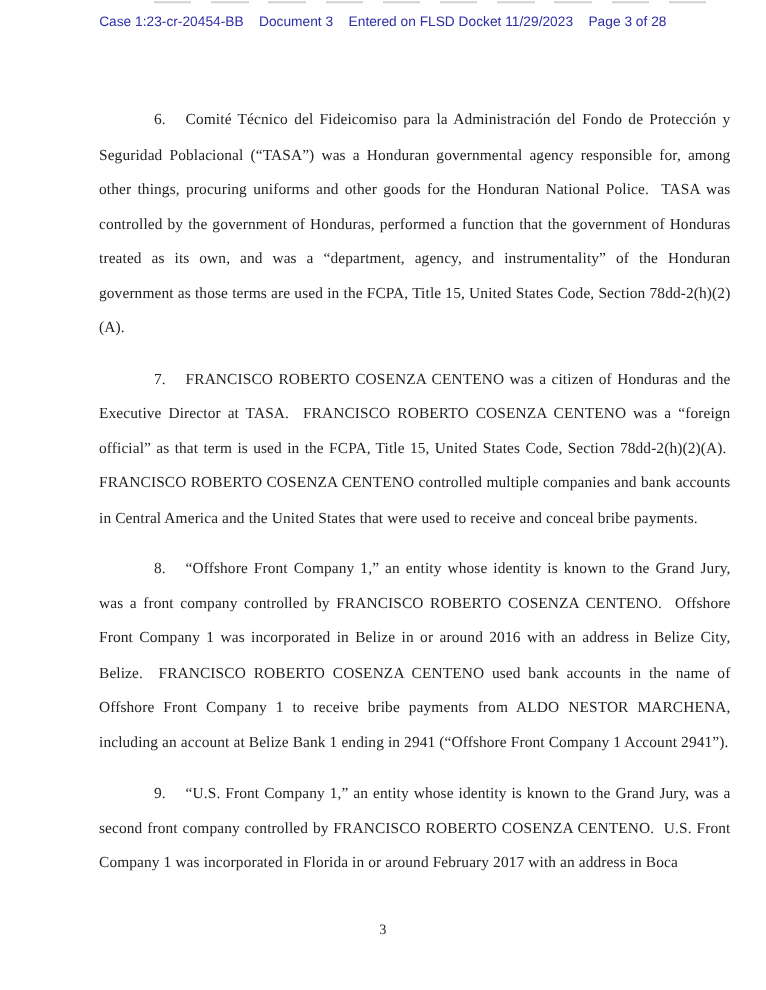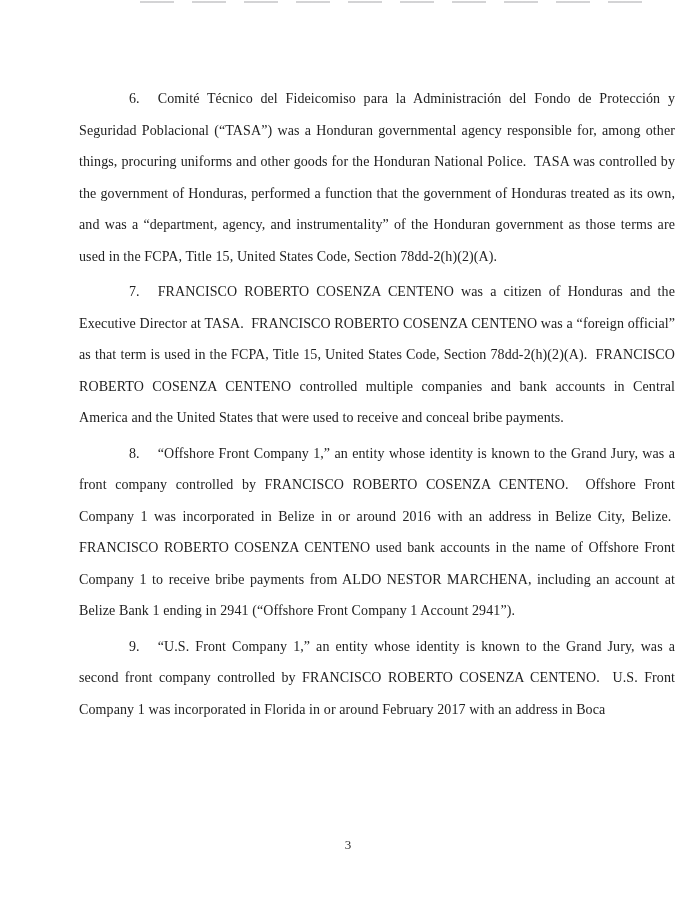--- a/index.html
+++ b/index.html
@@ -47,21 +47,21 @@
     position: absolute;
     top: 79px;
     left: 75px;
     width: 604px;
     font-size: 14px;
     line-height: 31.5px;
     color: #212121;
     letter-spacing: 0.1px;
   }
   .para {
-    margin: 4px;
+    margin: 15px;
     text-align: justify;
   }
   .pnum {
     margin-left: 50px;
   }
   .ptab {
     display: inline-block;
     width: 18px;
   }
   .run.bold {
@@ -76,20 +76,26 @@
     font-size: 13px;
     color: #2a2a2a;
   }
 </style>
 </head>
 <body>
 
 <div class="page">
   <div class="scan-artifact"></div>
 
+  <div class="case-header" style="color: rgb(46, 46, 166);">
+    <span>Case 1:23-cr-20454-BB</span>
+    <span>Document 3</span>
+    <span>Entered on FLSD Docket 11/29/2023</span>
+    <span>Page 3 of 28</span>
+  </div>
 
   <div class="doc-body" id="doc-body">
       <p class="para"><span class="pnum">6.</span><span class="ptab"></span><span class="run">Comité Técnico del Fideicomiso para la Administración del Fondo de Protección y Seguridad Poblacional (“TASA”) was a Honduran governmental agency responsible for, among other things, procuring uniforms and other goods for the Honduran National Police.&nbsp; TASA was controlled by the government of Honduras, performed a function that the government of Honduras treated as its own, and was a “department, agency, and instrumentality” of the Honduran government as those terms are used in the FCPA, Title 15, United States Code, Section 78dd-2(h)(2)(A).</span></p>
       <p class="para"><span class="pnum">7.</span><span class="ptab"></span><span class="run bold">FRANCISCO ROBERTO COSENZA CENTENO</span><span class="run"> was a citizen of Honduras and the Executive Director at TASA.&nbsp; </span><span class="run bold">FRANCISCO ROBERTO COSENZA CENTENO</span><span class="run"> was a “foreign official” as that term is used in the FCPA, Title 15, United States Code, Section 78dd-2(h)(2)(A).&nbsp; </span><span class="run bold">FRANCISCO ROBERTO COSENZA CENTENO</span><span class="run"> controlled multiple companies and bank accounts in Central America and the United States that were used to receive and conceal bribe payments.</span></p>
       <p class="para"><span class="pnum">8.</span><span class="ptab"></span><span class="run">“Offshore Front Company 1,” an entity whose identity is known to the Grand Jury, was a front company controlled by </span><span class="run bold">FRANCISCO ROBERTO COSENZA CENTENO</span><span class="run">.&nbsp; Offshore Front Company 1 was incorporated in Belize in or around 2016 with an address in Belize City, Belize.&nbsp; </span><span class="run bold">FRANCISCO ROBERTO COSENZA CENTENO</span><span class="run"> used bank accounts in the name of Offshore Front Company 1 to receive bribe payments from </span><span class="run bold">ALDO NESTOR MARCHENA</span><span class="run">, including an account at Belize Bank 1 ending in 2941 (“Offshore Front Company 1 Account 2941”).</span></p>
       <p class="para"><span class="pnum">9.</span><span class="ptab"></span><span class="run">“U.S. Front Company 1,” an entity whose identity is known to the Grand Jury, was a second front company controlled by </span><span class="run bold">FRANCISCO ROBERTO COSENZA CENTENO</span><span class="run">.&nbsp; U.S. Front Company 1 was incorporated in Florida in or around February 2017 with an address in Boca</span></p>
     </div>
 
   <div class="page-number">3</div>
 </div>

